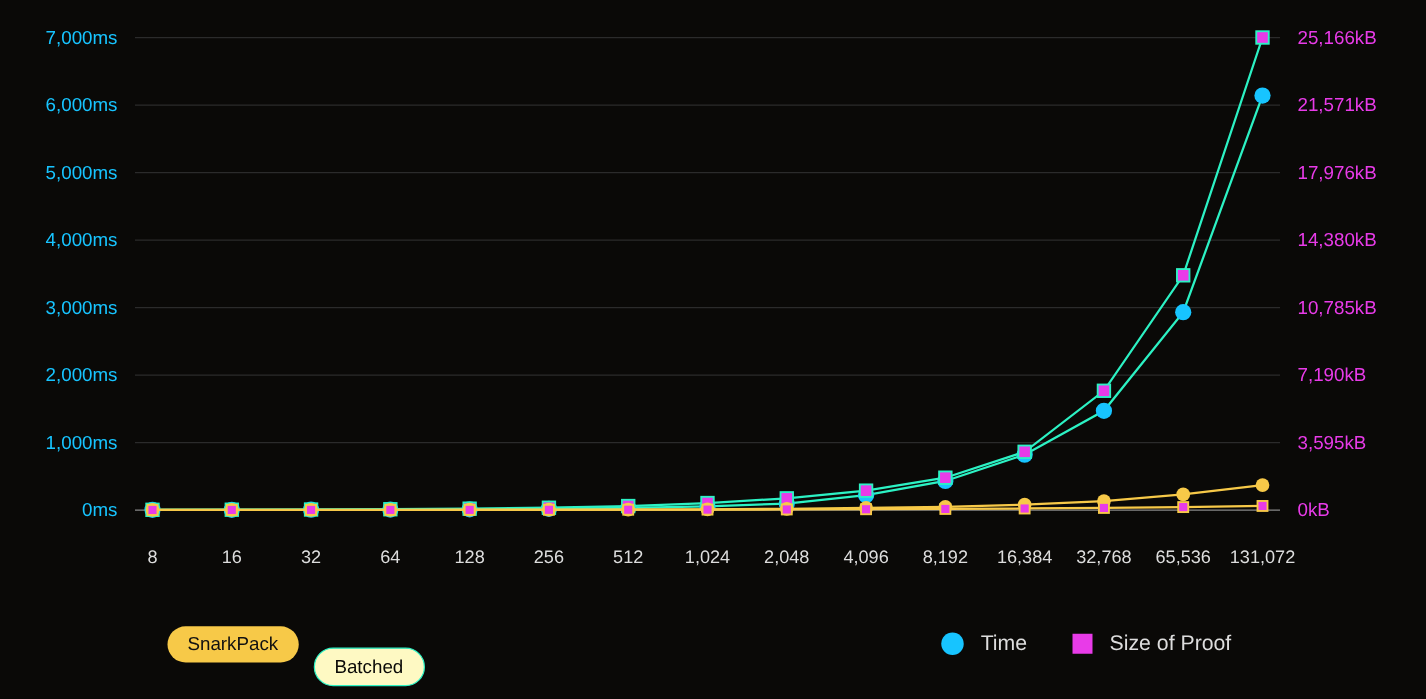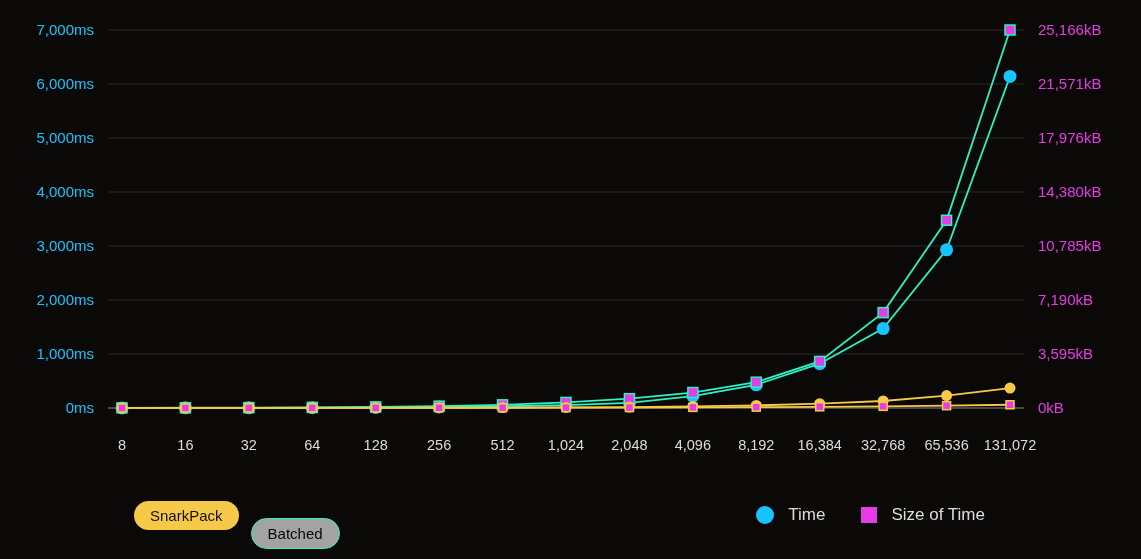--- a/index.html
+++ b/index.html
@@ -43,21 +43,21 @@
   }
   .pill {
     display: inline-flex;
     padding: 6px 16px;
     border-radius: 20px;
     font-size: 15px;
     margin-right: 12px;
     cursor: pointer;
   }
   .pill-snark { background: #f7c948; color: #111; }
-  .pill-batched { background: #a3a3a3; color: #0a0907; border: 1.5px solid #2cf2c4; margin-top: 36px; }
+  .pill-batched { background: #fef9c3; color: #0a0907; border: 1.5px solid #2cf2c4; margin-top: 36px; }
   .spacer { flex: 1; }
   .leg-item {
     display: inline-flex;
     align-items: center;
     margin-right: 36px;
     color: #ddd;
     font-size: 17px;
     text-align: center;
   }
   .leg-dot-time {
@@ -189,17 +189,17 @@
     <div class="pill pill-batched">
       <span>Batched</span>
     </div>
     <div class="spacer"></div>
     <div class="leg-item">
       <span class="leg-dot-time"></span>
       <span>Time</span>
     </div>
     <div class="leg-item">
       <span class="leg-sq-size"></span>
-      <span>Size of Time</span>
+      <span>Size of Proof</span>
     </div>
     <div style="width:120px"></div>
   </div>
 </div>
 
 </body></html>

